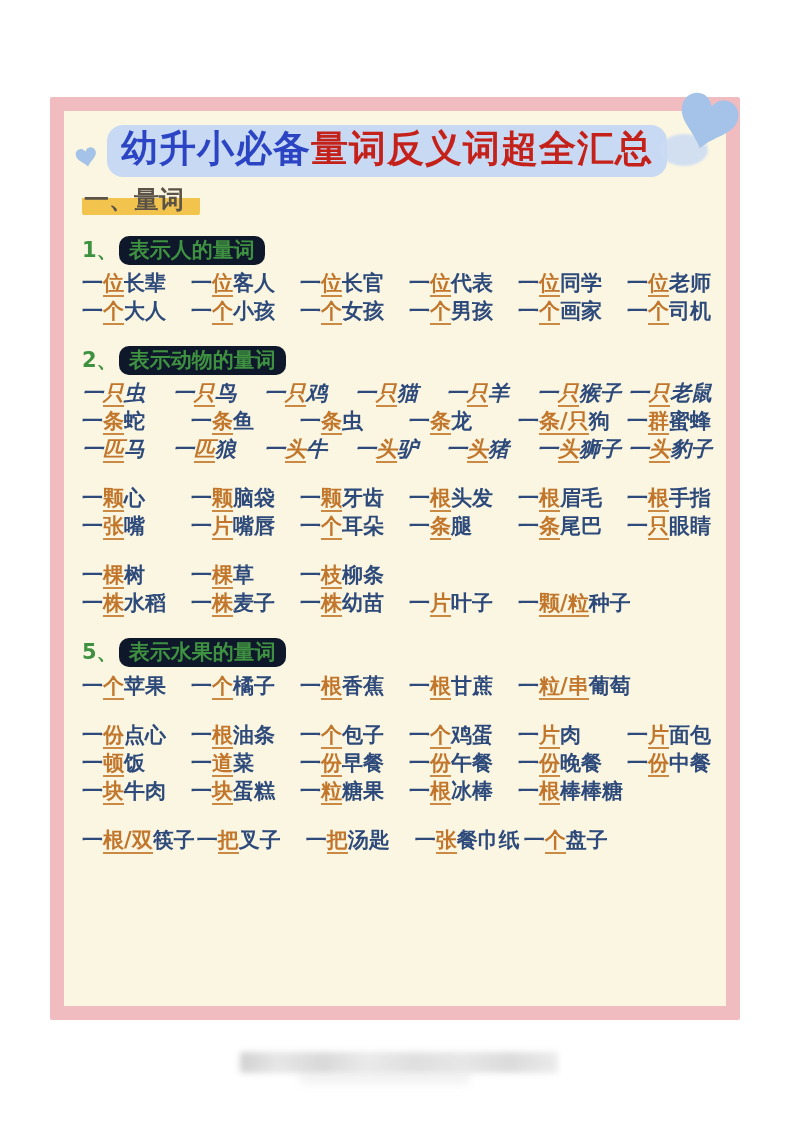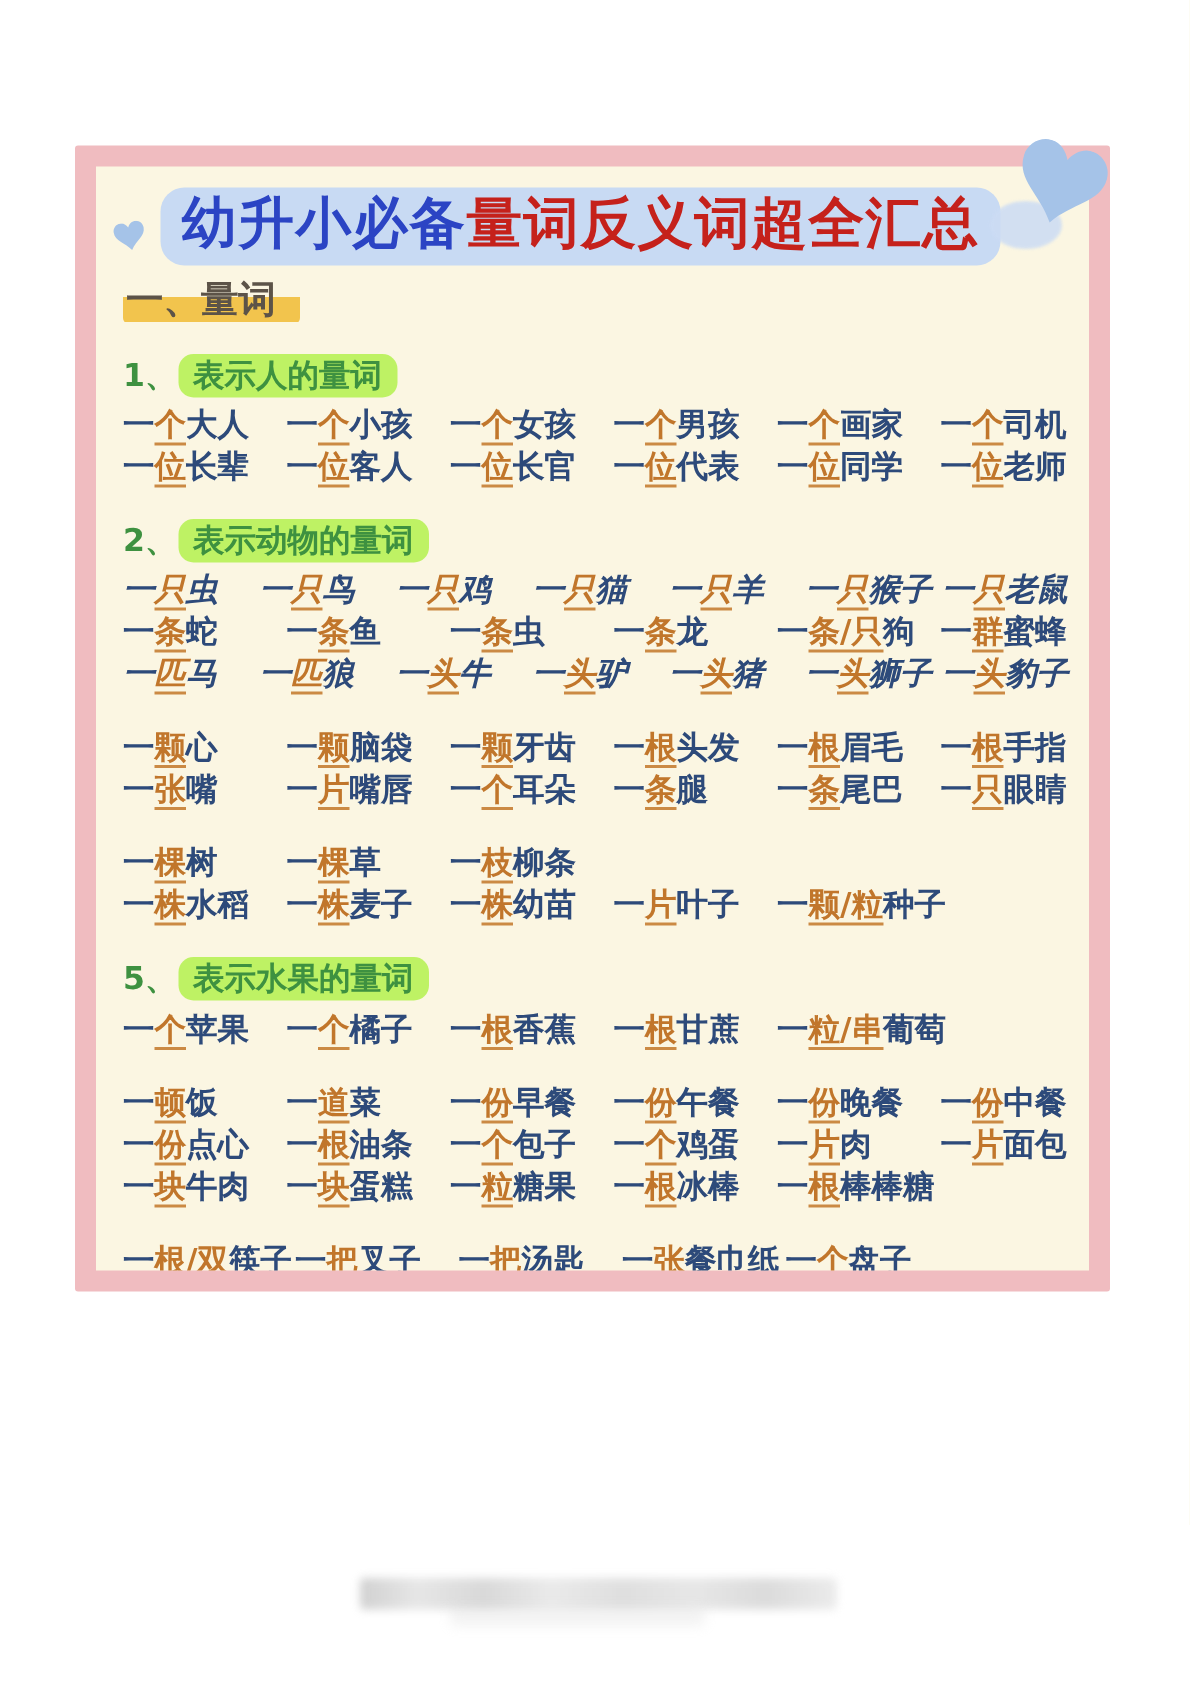--- a/index.html
+++ b/index.html
@@ -1,20 +1,20 @@
 <!DOCTYPE html>
 <html><head>
 <meta charset="utf-8">
 <style>
   html,body{margin:0;padding:0;}
   body{font-family:"DejaVu Sans","Liberation Sans",sans-serif;}
   .page{position:relative;width:793px;height:1122px;background:#ffffff;overflow:hidden;}
 
   
-  .frame{position:absolute;left:50px;top:97px;width:690px;height:764px;background:#f0bcc0;border-radius:2px;}
+  .frame{position:absolute;left:50px;top:97px;width:690px;height:923px;background:#f0bcc0;border-radius:2px;}
   .card{position:absolute;left:14px;top:14px;right:14px;bottom:14px;background:#fbf6e2;padding:12px 18px;box-sizing:border-box;overflow:hidden;}
 
   
   .title-row{position:relative;display:flex;align-items:center;margin:2px 0 8px 0;}
   .heart-small{flex:0 0 auto;margin:14px 10px 0 -6px;transform:rotate(-10deg);}
   .title-hl{background:#c8daf3;border-radius:16px;padding:3px 14px 6px;font-size:37px;font-weight:800;white-space:nowrap;letter-spacing:1px;line-height:1.15;}
   .t-blue{color:#2b44c4;}
   .t-red{color:#c5211b;}
 
   
@@ -22,21 +22,21 @@
   .heart-big{position:absolute;left:678px;top:96px;transform:rotate(16deg);}
 
   
   .main-heading{font-size:25px;font-weight:800;color:#5c5348;margin:2px 0 0 0;line-height:1.2;}
   .hl-gold{background:linear-gradient(transparent 42%, #f2c44d 42%, #f2c44d 96%, transparent 96%);padding:0 16px 2px 2px;border-radius:4px;}
 
   
   .section{margin-top:21px;}
   .sec-head{font-size:21px;font-weight:800;line-height:1.35;margin-bottom:5px;white-space:nowrap;}
   .sec-num{color:#3e9140;}
-  .sec-label{color:#3e9140;background:#bef264;border-radius:10px;padding:2px 10px 3px;margin-left:1px;}
+  .sec-label{color:#3e9140;background:#0f172a;border-radius:10px;padding:2px 10px 3px;margin-left:1px;}
 
   .row{display:flex;flex-wrap:nowrap;line-height:28px;white-space:nowrap;}
   .item{min-width:107px;font-size:21px;font-weight:700;color:#2d4a7a;margin-right:2px;}
   .row.w7 .item{min-width:89px;font-style:italic;}
   .mw{color:#c1762b;border-bottom:2px solid #cb8a44;}
 
   
   .watermark{position:absolute;left:240px;top:1052px;width:318px;height:21px;border-radius:3px;opacity:.62;filter:blur(3px);
     background:linear-gradient(90deg,#b5b5b5 0%,#d8d8d8 12%,#c2c2c2 26%,#dedede 40%,#cccccc 55%,#d9d9d9 70%,#c6c6c6 85%,#e0e0e0 100%);}
   .watermark2{position:absolute;left:300px;top:1072px;width:170px;height:12px;border-radius:3px;opacity:.25;filter:blur(4px);background:#cfcfcf;}
@@ -55,34 +55,34 @@
         </svg>
         <div class="title-hl"><span class="t-blue">幼升小必备</span><span class="t-red">量词反义词超全汇总</span></div>
       </div>
 
       <div class="main-heading"><span class="hl-gold">一、量词</span></div>
 
       <div id="sections">
           <div class="section">
             <div class="sec-head"><span class="sec-num">1、</span><span class="sec-label">表示人的量词</span></div>
             <div class="row">
+              <span class="item"><span>一</span><span class="mw">位</span><span>长辈</span></span>
+              <span class="item"><span>一</span><span class="mw">位</span><span>客人</span></span>
+              <span class="item"><span>一</span><span class="mw">位</span><span>长官</span></span>
+              <span class="item"><span>一</span><span class="mw">位</span><span>代表</span></span>
+              <span class="item"><span>一</span><span class="mw">位</span><span>同学</span></span>
+              <span class="item"><span>一</span><span class="mw">位</span><span>老师</span></span>
+            </div>
+            <div class="row">
               <span class="item"><span>一</span><span class="mw">个</span><span>大人</span></span>
               <span class="item"><span>一</span><span class="mw">个</span><span>小孩</span></span>
               <span class="item"><span>一</span><span class="mw">个</span><span>女孩</span></span>
               <span class="item"><span>一</span><span class="mw">个</span><span>男孩</span></span>
               <span class="item"><span>一</span><span class="mw">个</span><span>画家</span></span>
               <span class="item"><span>一</span><span class="mw">个</span><span>司机</span></span>
-            </div>
-            <div class="row">
-              <span class="item"><span>一</span><span class="mw">位</span><span>长辈</span></span>
-              <span class="item"><span>一</span><span class="mw">位</span><span>客人</span></span>
-              <span class="item"><span>一</span><span class="mw">位</span><span>长官</span></span>
-              <span class="item"><span>一</span><span class="mw">位</span><span>代表</span></span>
-              <span class="item"><span>一</span><span class="mw">位</span><span>同学</span></span>
-              <span class="item"><span>一</span><span class="mw">位</span><span>老师</span></span>
             </div>
           </div>
           <div class="section">
             <div class="sec-head"><span class="sec-num">2、</span><span class="sec-label">表示动物的量词</span></div>
             <div class="row w7">
               <span class="item"><span>一</span><span class="mw">只</span><span>虫</span></span>
               <span class="item"><span>一</span><span class="mw">只</span><span>鸟</span></span>
               <span class="item"><span>一</span><span class="mw">只</span><span>鸡</span></span>
               <span class="item"><span>一</span><span class="mw">只</span><span>猫</span></span>
               <span class="item"><span>一</span><span class="mw">只</span><span>羊</span></span>
@@ -144,36 +144,36 @@
             <div class="row">
               <span class="item"><span>一</span><span class="mw">个</span><span>苹果</span></span>
               <span class="item"><span>一</span><span class="mw">个</span><span>橘子</span></span>
               <span class="item"><span>一</span><span class="mw">根</span><span>香蕉</span></span>
               <span class="item"><span>一</span><span class="mw">根</span><span>甘蔗</span></span>
               <span class="item"><span>一</span><span class="mw">粒/串</span><span>葡萄</span></span>
             </div>
           </div>
           <div class="section">
             <div class="row">
+              <span class="item"><span>一</span><span class="mw">份</span><span>点心</span></span>
+              <span class="item"><span>一</span><span class="mw">根</span><span>油条</span></span>
+              <span class="item"><span>一</span><span class="mw">个</span><span>包子</span></span>
+              <span class="item"><span>一</span><span class="mw">个</span><span>鸡蛋</span></span>
+              <span class="item"><span>一</span><span class="mw">片</span><span>肉</span></span>
+              <span class="item"><span>一</span><span class="mw">片</span><span>面包</span></span>
+            </div>
+            <div class="row">
               <span class="item"><span>一</span><span class="mw">顿</span><span>饭</span></span>
               <span class="item"><span>一</span><span class="mw">道</span><span>菜</span></span>
               <span class="item"><span>一</span><span class="mw">份</span><span>早餐</span></span>
               <span class="item"><span>一</span><span class="mw">份</span><span>午餐</span></span>
               <span class="item"><span>一</span><span class="mw">份</span><span>晚餐</span></span>
               <span class="item"><span>一</span><span class="mw">份</span><span>中餐</span></span>
             </div>
             <div class="row">
-              <span class="item"><span>一</span><span class="mw">份</span><span>点心</span></span>
-              <span class="item"><span>一</span><span class="mw">根</span><span>油条</span></span>
-              <span class="item"><span>一</span><span class="mw">个</span><span>包子</span></span>
-              <span class="item"><span>一</span><span class="mw">个</span><span>鸡蛋</span></span>
-              <span class="item"><span>一</span><span class="mw">片</span><span>肉</span></span>
-              <span class="item"><span>一</span><span class="mw">片</span><span>面包</span></span>
-            </div>
-            <div class="row">
               <span class="item"><span>一</span><span class="mw">块</span><span>牛肉</span></span>
               <span class="item"><span>一</span><span class="mw">块</span><span>蛋糕</span></span>
               <span class="item"><span>一</span><span class="mw">粒</span><span>糖果</span></span>
               <span class="item"><span>一</span><span class="mw">根</span><span>冰棒</span></span>
               <span class="item"><span>一</span><span class="mw">根</span><span>棒棒糖</span></span>
             </div>
           </div>
           <div class="section">
             <div class="row">
               <span class="item"><span>一</span><span class="mw">根/双</span><span>筷子</span></span>

